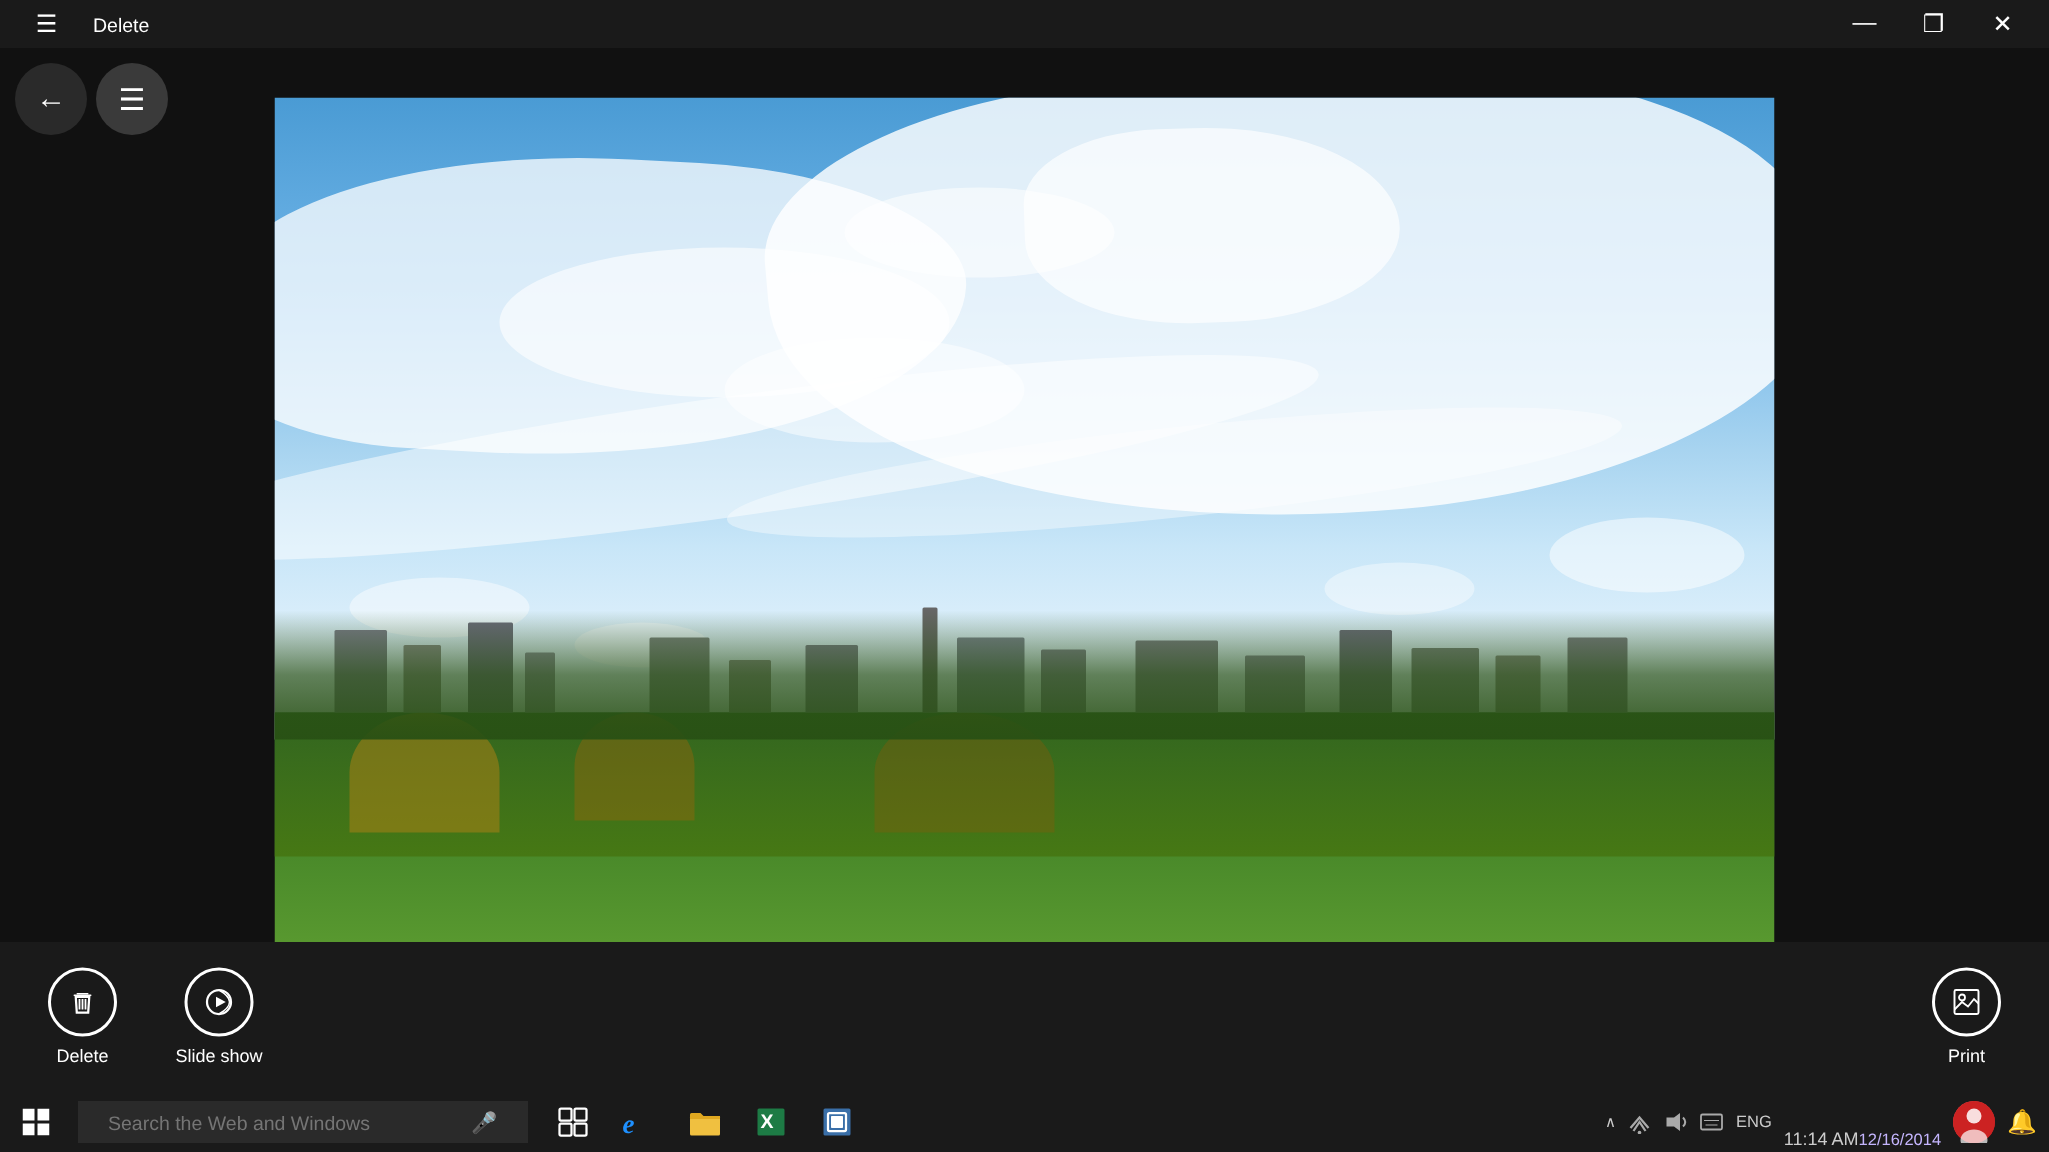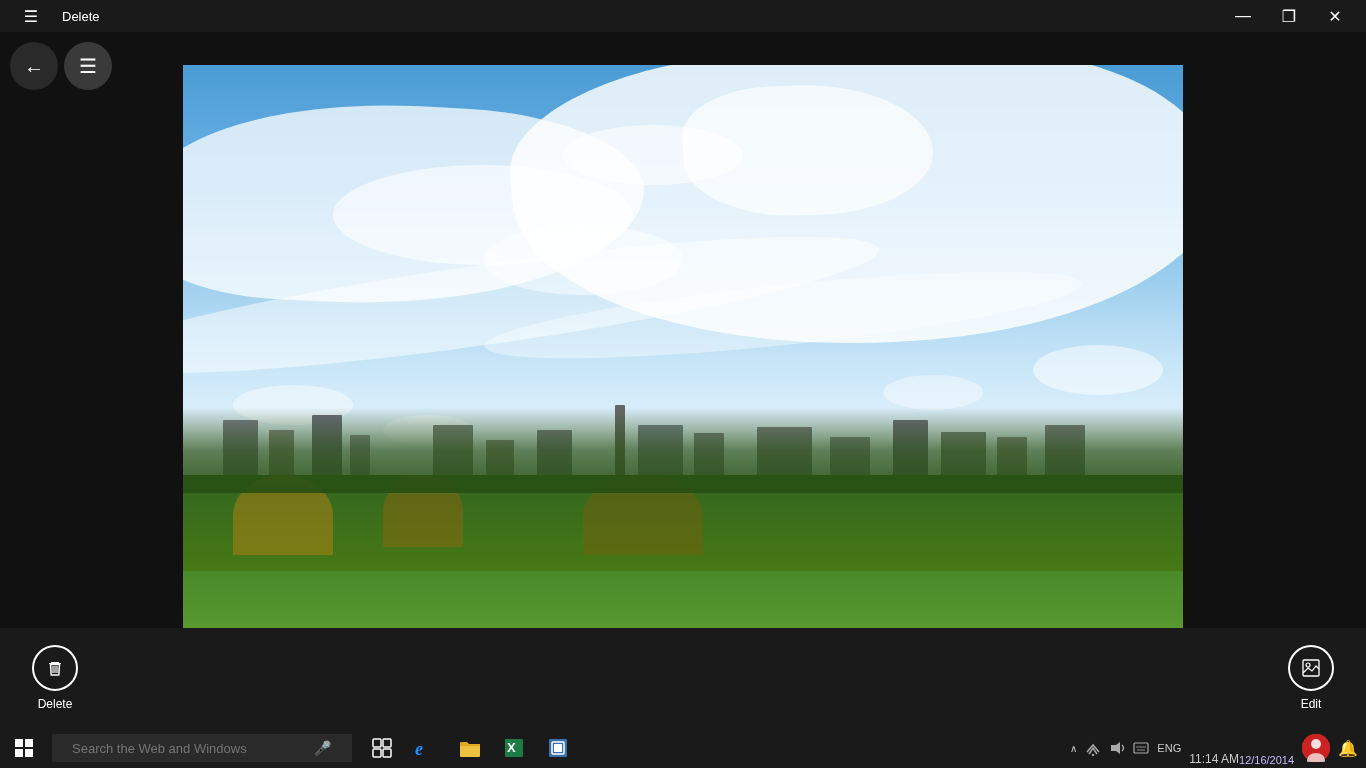--- a/index.html
+++ b/index.html
@@ -267,34 +267,44 @@
         <line x1="9" y1="9" x2="9" y2="16" stroke="white" stroke-width="1.2"></line>
         <line x1="11" y1="9" x2="11" y2="16" stroke="white" stroke-width="1.2"></line>
         <line x1="13" y1="9" x2="13" y2="16" stroke="white" stroke-width="1.2"></line>
       </svg>
     </div>
     <span class="btn-label">Delete</span>
   </button>
 
 
 
+  <button class="tool-btn">
+    <div class="icon-circle">
+      <svg width="22" height="22" viewBox="0 0 22 22" fill="none">
+        <circle cx="11" cy="11" r="8" stroke="white" stroke-width="1.5"></circle>
+        <path d="M11 3 Q18 7 18 11 Q18 15 11 19" stroke="white" stroke-width="1" fill="none"></path>
+        <path d="M9 7.5 L15.5 11 L9 14.5 Z" fill="white"></path>
+      </svg>
+    </div>
+    <span class="btn-label">Slide show</span>
+  </button>
 
 
   <div class="toolbar-spacer"></div>
 
   <button class="tool-btn">
     <div class="icon-circle">
       <svg width="22" height="22" viewBox="0 0 22 22" fill="none">
         <rect x="3" y="3" width="16" height="16" rx="1" stroke="white" stroke-width="1.3"></rect>
         <circle cx="8" cy="8" r="2" stroke="white" stroke-width="1.2"></circle>
         <path d="M3 16 L8 11 L12 14 L16 9 L19 12" stroke="white" stroke-width="1.2" fill="none"></path>
         <line x1="3" y1="13" x2="3" y2="13"></line>
       </svg>
     </div>
-    <span class="btn-label">Edit</span>
+    <span class="btn-label">Print</span>
   </button>
 
 
 </div>
 
 <div id="taskbar">
   <button id="start-btn">
     <svg width="18" height="18" viewBox="0 0 18 18" fill="white">
       <rect x="0" y="0" width="8" height="8"></rect>
       <rect x="10" y="0" width="8" height="8"></rect>

